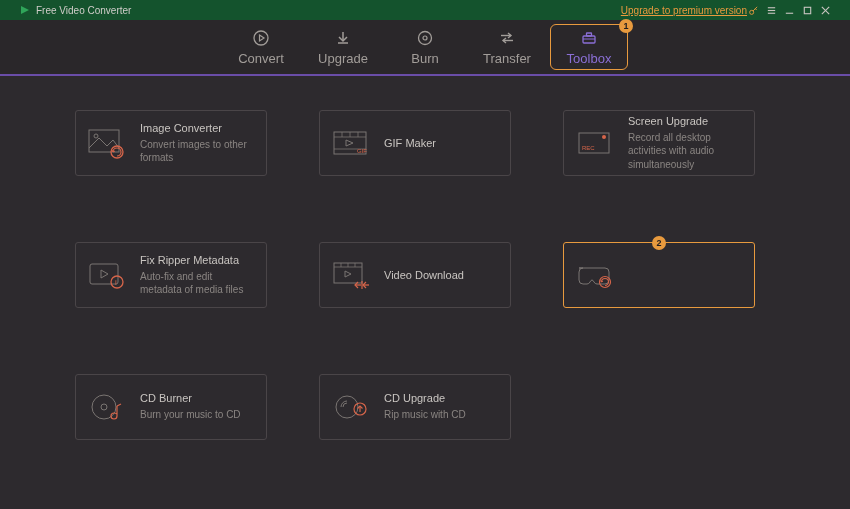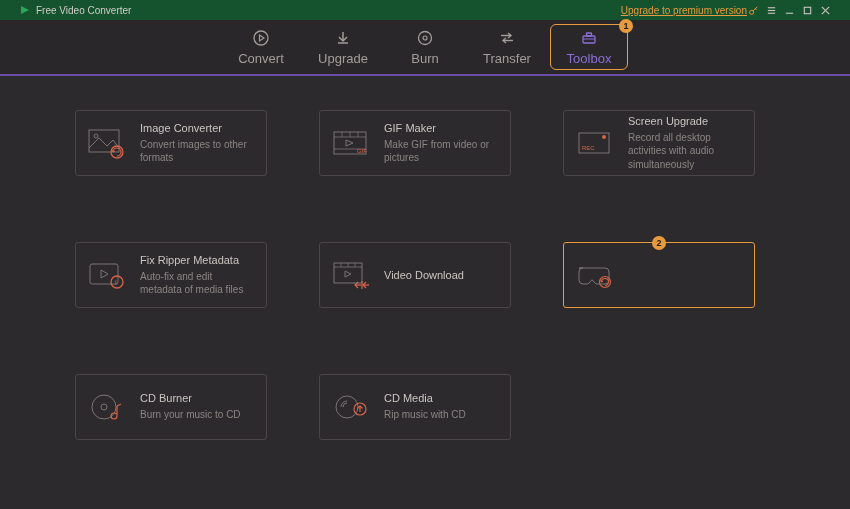--- a/index.html
+++ b/index.html
@@ -239,21 +239,20 @@
           <line x1="3" y1="23" x2="35" y2="23" stroke="#7a7572" stroke-width="0.8"></line>
           <line x1="11" y1="6" x2="11" y2="11" stroke="#7a7572" stroke-width="0.8"></line>
           <line x1="19" y1="6" x2="19" y2="11" stroke="#7a7572" stroke-width="0.8"></line>
           <line x1="27" y1="6" x2="27" y2="11" stroke="#7a7572" stroke-width="0.8"></line>
           <polygon points="15,14 22,17 15,20" fill="none" stroke="#7a7572" stroke-width="1"></polygon>
           <text x="26" y="27" font-size="6" fill="#d6654a">GIF</text>
         </svg>
     </span>
     <div class="tool-text">
       <div class="tool-title">GIF Maker</div>
-      <div class="tool-desc">Make GIF from video or pictures</div>
     </div>
   </div>
 
   <div class="tool">
     <span class="tool-icon">
       <svg width="42" height="34" viewBox="0 0 42 34">
           <rect x="4" y="7" width="30" height="20" fill="none" stroke="#7a7572" stroke-width="1"></rect>
           <circle cx="29" cy="11" r="2" fill="#d6654a"></circle>
           <text x="7" y="24" font-size="6" fill="#d6654a">REC</text>
         </svg>
@@ -332,18 +331,18 @@
       <svg width="42" height="34" viewBox="0 0 42 34">
           <circle cx="16" cy="17" r="11" fill="none" stroke="#7a7572" stroke-width="1"></circle>
           <path d="M10,17 A6,6 0 0 1 16,11" fill="none" stroke="#7a7572" stroke-width="1"></path>
           <path d="M12,17 A4,4 0 0 1 16,13" fill="none" stroke="#7a7572" stroke-width="1"></path>
           <circle cx="29" cy="19" r="6" fill="none" stroke="#d6654a" stroke-width="1.2"></circle>
           <line x1="29" y1="22" x2="29" y2="16" stroke="#d6654a" stroke-width="1.2"></line>
           <polyline points="26.5,18.5 29,16 31.5,18.5" fill="none" stroke="#d6654a" stroke-width="1.2"></polyline>
         </svg>
     </span>
     <div class="tool-text">
-      <div class="tool-title">CD Media</div>
+      <div class="tool-title">CD Upgrade</div>
       <div class="tool-desc">Rip music with CD</div>
     </div>
   </div>
 
 </div>
 
 </body></html>

